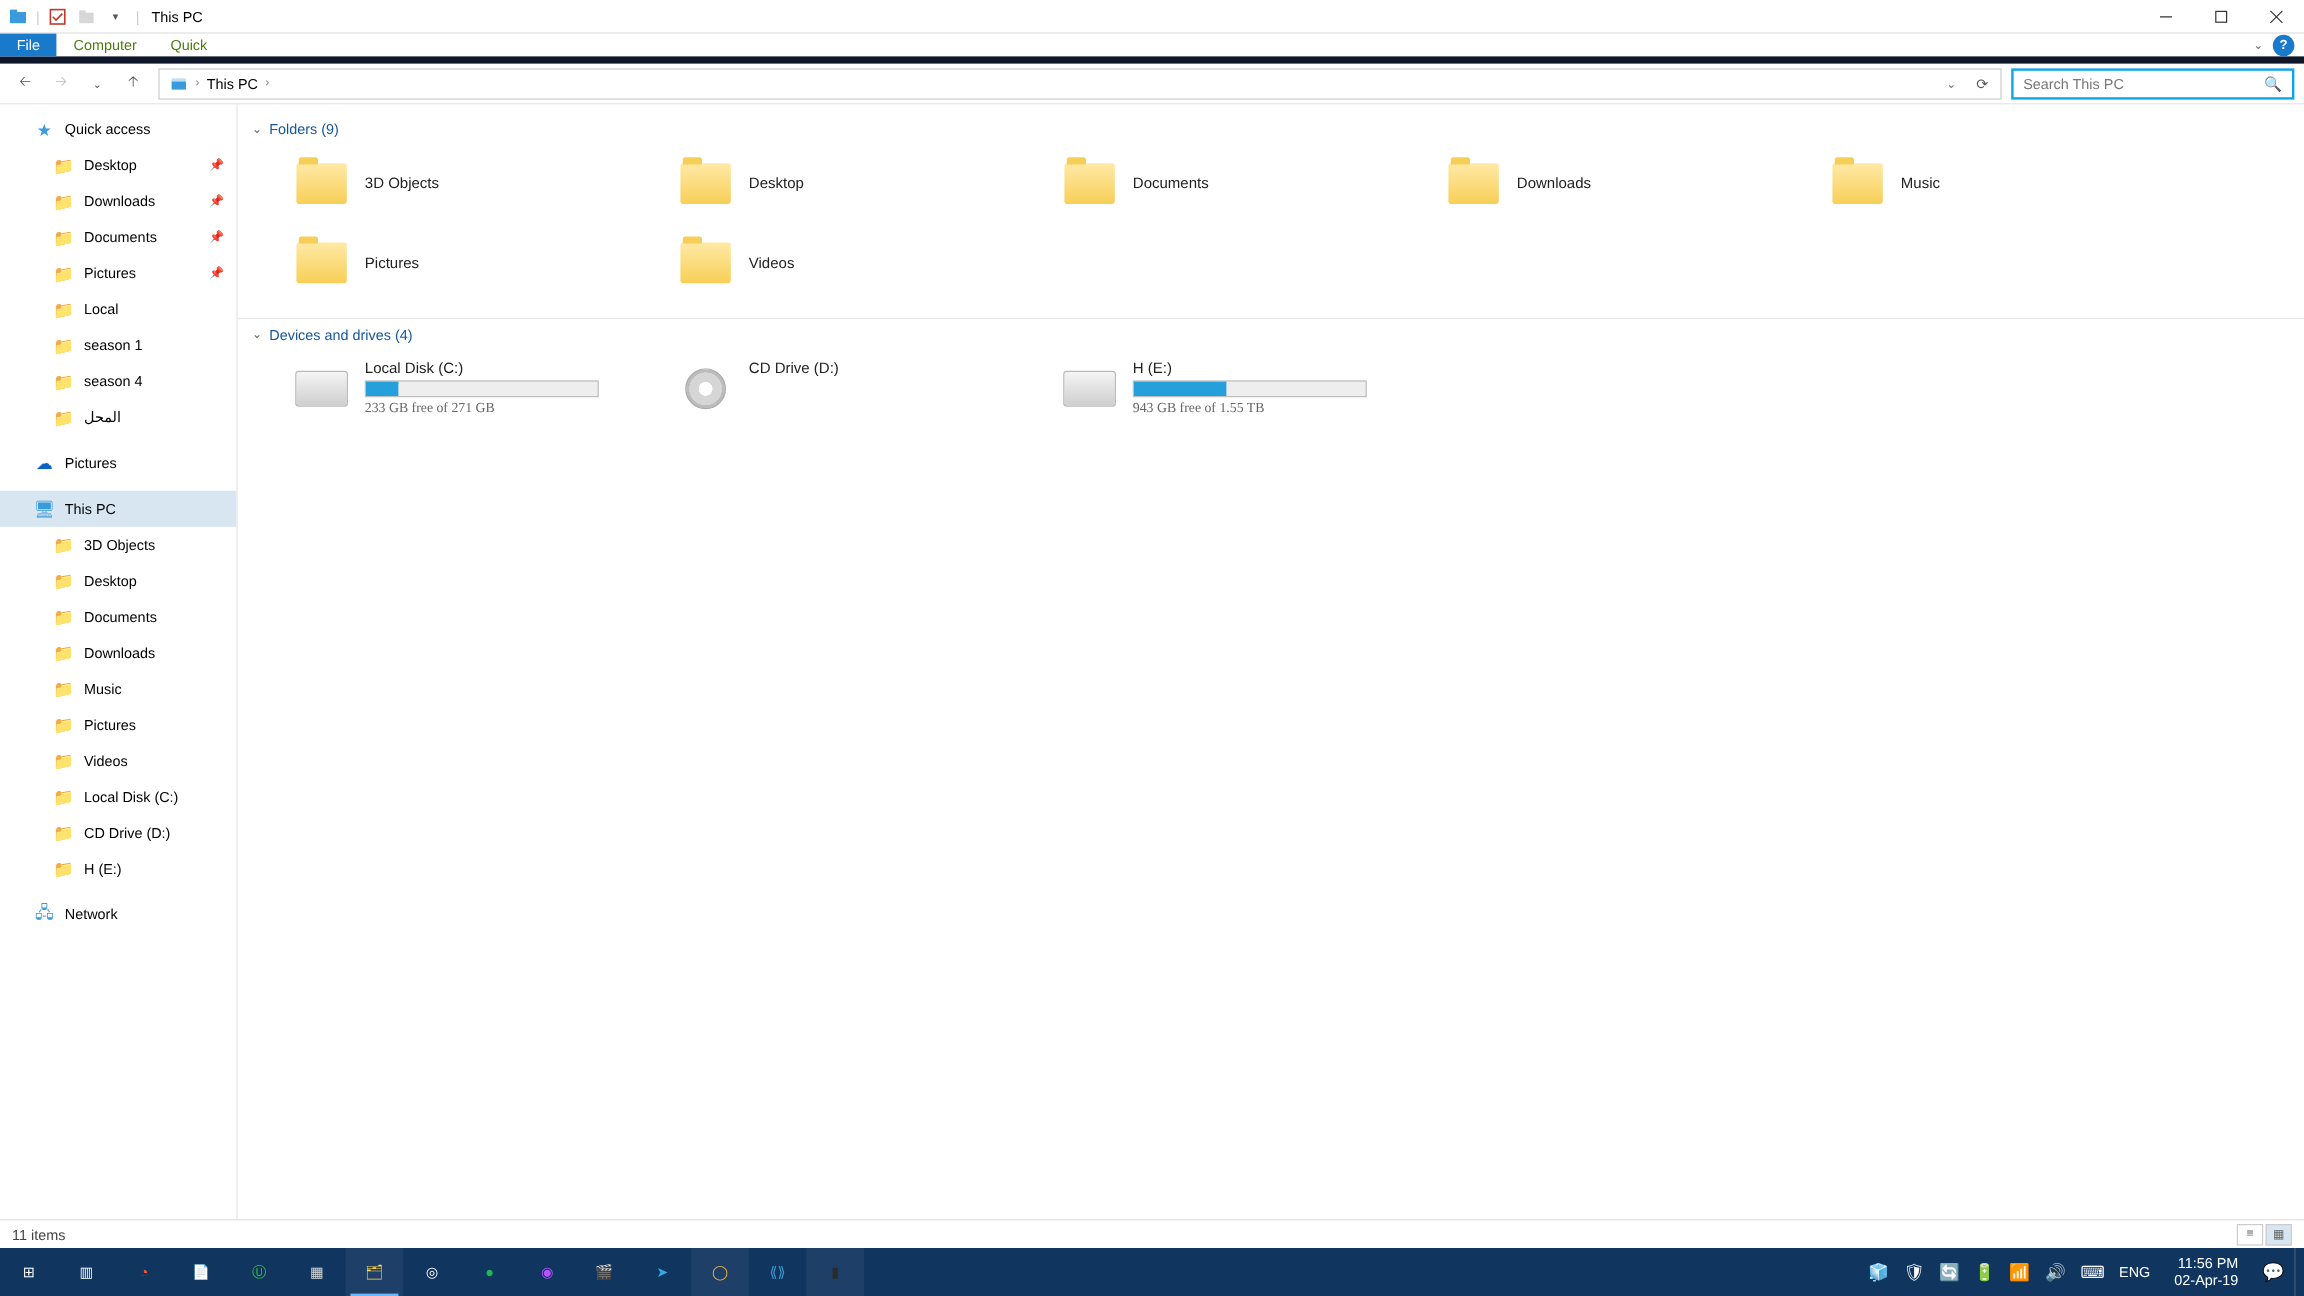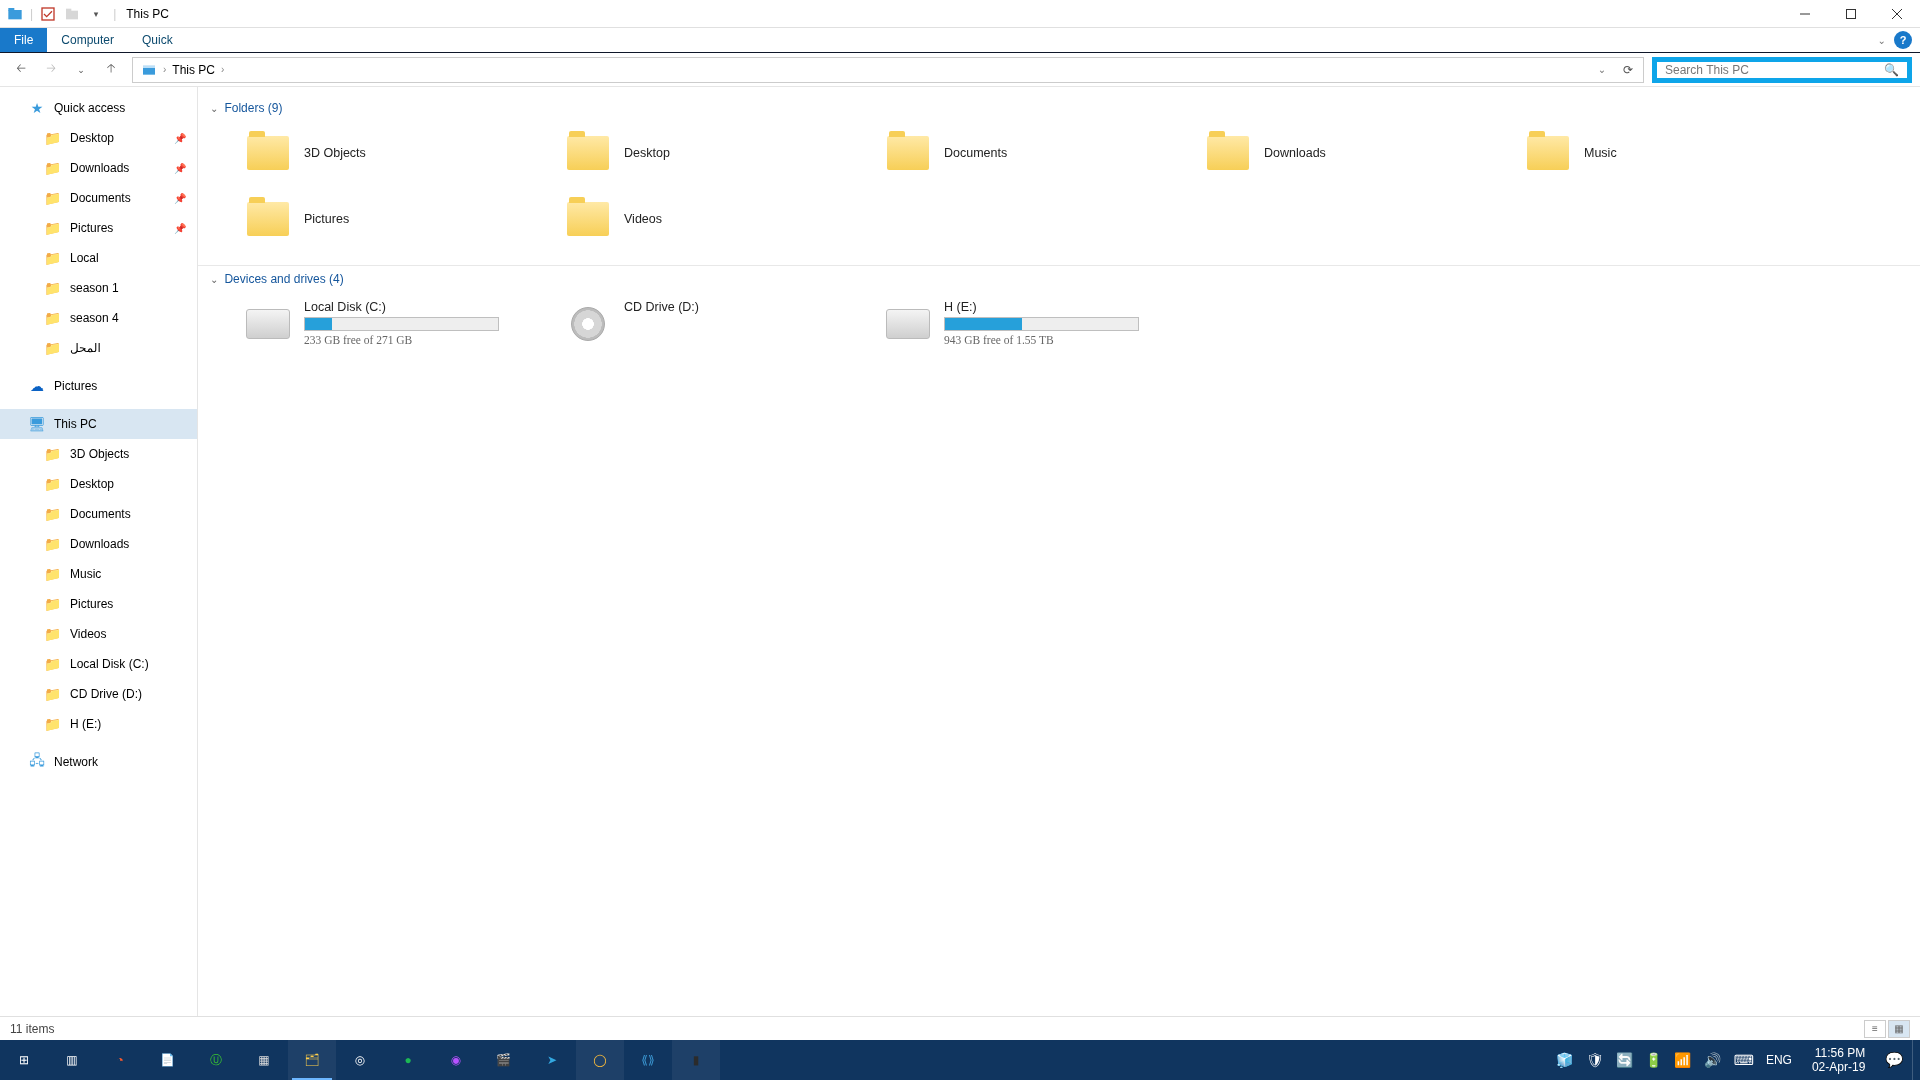--- a/index.html
+++ b/index.html
@@ -7,35 +7,35 @@
 
 
 .titlebar { height: 28px; display: flex; align-items: center; border-bottom: 1px solid #e0e0e0; }
 .titlebar .qat { display: flex; align-items: center; gap: 6px; padding: 0 6px; }
 .titlebar .qat .ico { width: 18px; height: 18px; display:flex; align-items:center; justify-content:center; }
 .titlebar .title { margin-left: 8px; font-size: 12px; }
 .titlebar .spacer { flex: 1; }
 .titlebar .winbtn { width: 46px; height: 28px; display:flex; align-items:center; justify-content:center; }
 
 
-.ribbon { height: 25px; display:flex; align-items: stretch; border-bottom: 1px solid #0f172a; }
-.ribbon .tab { padding: 0 14px; display:flex; align-items:center; font-size:12px; color:#0c4a6e; }
+.ribbon { height: 25px; display:flex; align-items: stretch; border-bottom: 6px solid #0f172a; }
+.ribbon .tab { padding: 0 14px; display:flex; align-items:center; font-size:12px; color:#4d7c0f; }
 .ribbon .tab.file { background:#1979ca; color:#fff; }
 .ribbon .rtools { margin-left:auto; display:flex; align-items:center; gap:8px; padding-right:8px; }
 .ribbon .help { width:18px;height:18px;border-radius:50%;background:#1979ca;color:#fff;display:flex;align-items:center;justify-content:center;font-size:11px;font-weight:bold; }
 
 
 .navbar { height: 34px; display:flex; align-items:center; gap:4px; padding: 4px 8px; border-bottom:1px solid #e5e5e5; }
 .navbtn { width:26px;height:26px;display:flex;align-items:center;justify-content:center;color:#555; border-radius:2px; }
 .navbtn.disabled { color:#bbb; }
 .addrbar { flex:1; height:26px; border:1px solid #ccc; display:flex; align-items:center; padding:0 2px; margin: 0 4px; }
 .addrbar .crumb { padding: 0 6px; display:flex; align-items:center; gap:6px; font-size:12px; }
 .addrbar .chev { color:#888; font-size:10px; }
 .addrbar .filler { flex:1; }
-.searchbox { width: 260px; height:26px; border:5px solid #0ea5e9; display:flex; align-items:center; padding:0 8px; color:#777; justify-content:space-between; }
+.searchbox { width: 236px; height:26px; border:2px solid #0ea5e9; display:flex; align-items:center; padding:0 8px; color:#777; justify-content:space-between; }
 
 
 .body { display:flex; height: calc(1080px - 28px - 25px - 34px - 24px - 40px); }
 
 
 .navpane { width: 198px; border-right:1px solid #e5e5e5; overflow-y:auto; padding:6px 0; }
 .navitem { display:flex; align-items:center; height:30px; padding-left: 28px; gap:8px; position:relative; }
 .navitem.l2 { padding-left: 44px; }
 .navitem.selected { background:#d8e6f2; }
 .navitem .pin { position:absolute; right:10px; color:#888; font-size:10px; }

